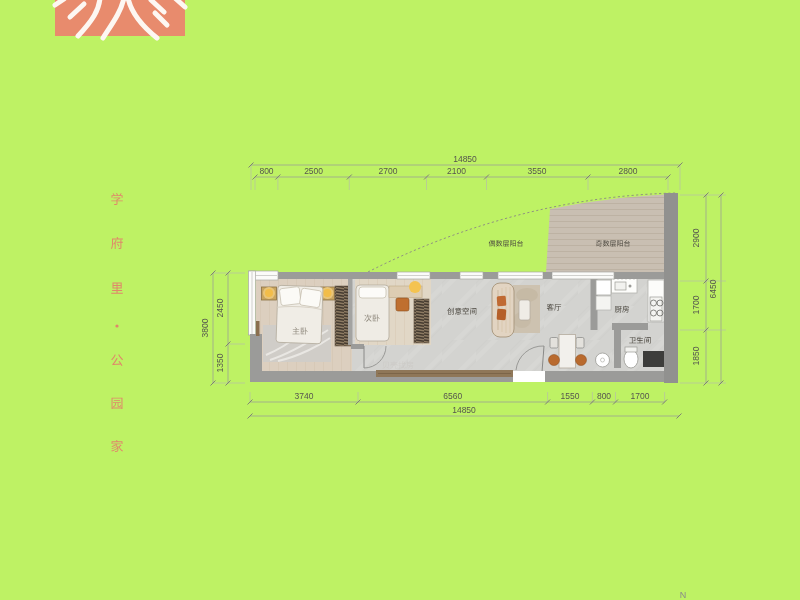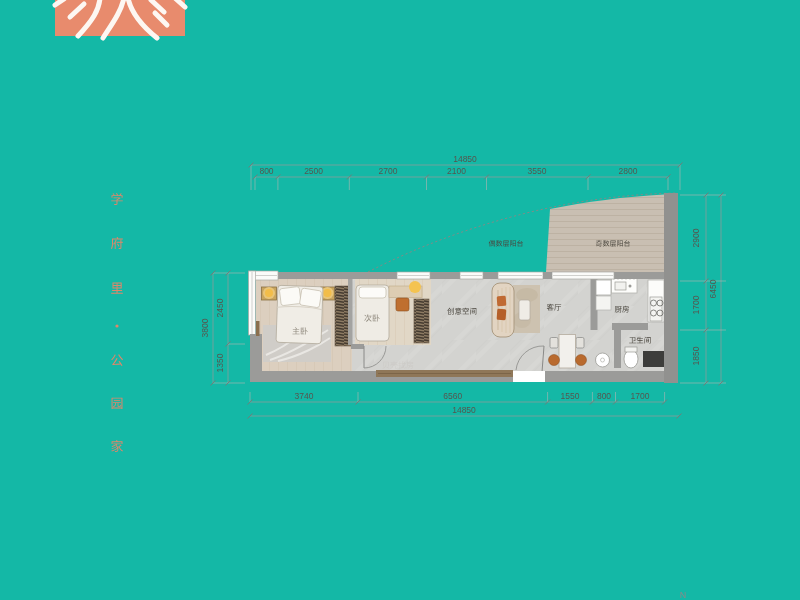--- a/index.html
+++ b/index.html
@@ -1,16 +1,16 @@
 <!DOCTYPE html>
 <html><head>
 <meta charset="utf-8">
 <style>
 html,body{margin:0;padding:0;background:#ffffff;}
-#page{position:relative;width:800px;height:600px;overflow:hidden;font-family:"Liberation Sans",sans-serif;background:#14b8a6;}
+#page{position:relative;width:800px;height:600px;overflow:hidden;font-family:"Liberation Sans",sans-serif;background:#bef264;}
 svg{position:absolute;left:0;top:0;}
 </style>
 </head>
 <body>
 <div id="page">
 <svg width="800" height="600" viewBox="0 0 800 600">
 <defs>
   <pattern id="woodA" width="9" height="9" patternUnits="userSpaceOnUse">
     <rect width="9" height="9" fill="#dccfbf"></rect>
     <line x1="8.5" y1="0" x2="8.5" y2="9" stroke="#d3c5b1" stroke-width="1" stroke-opacity="0.55"></line>

